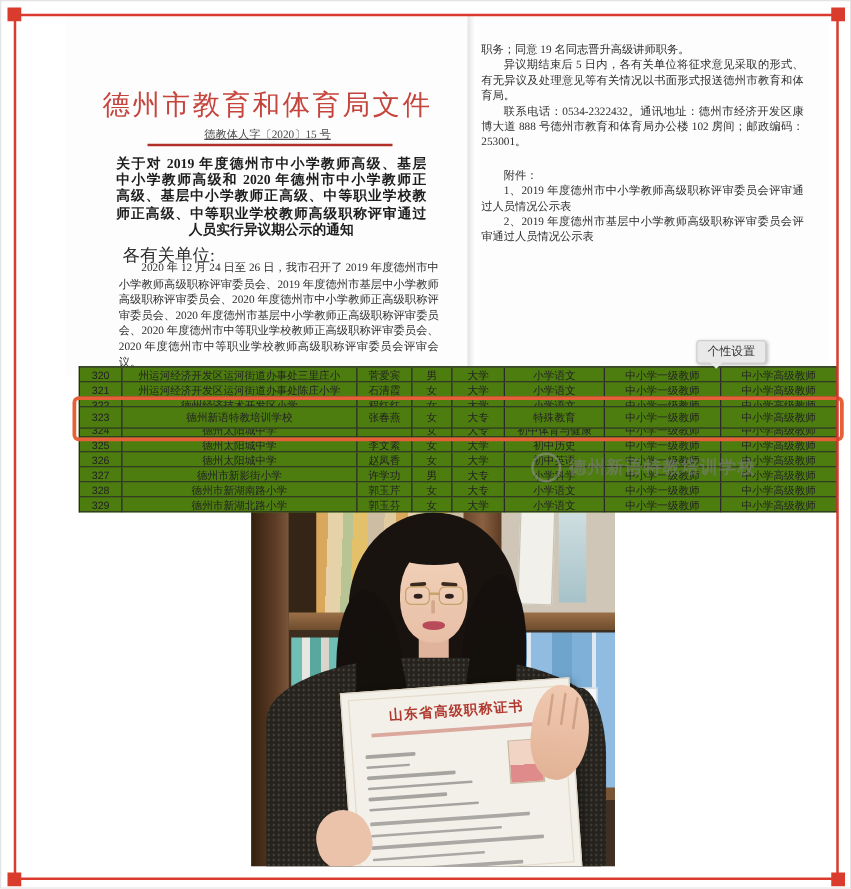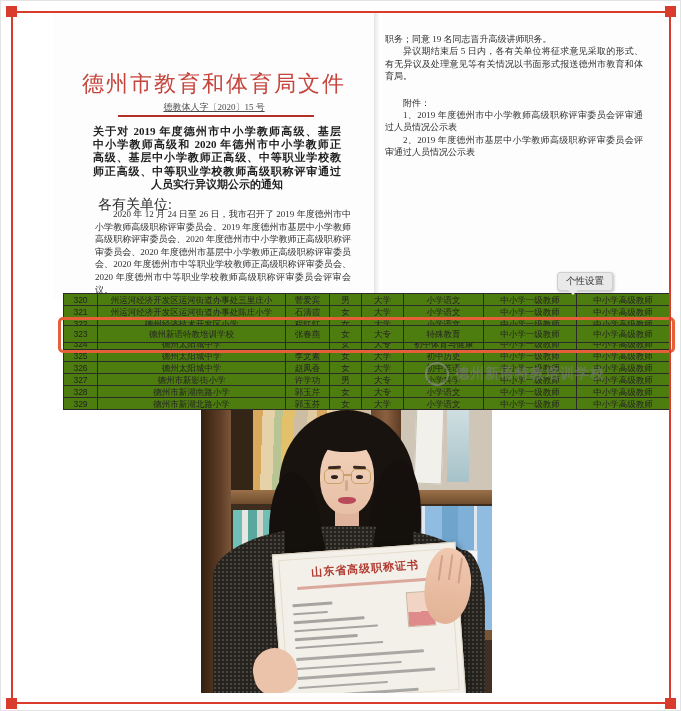--- a/index.html
+++ b/index.html
@@ -119,20 +119,21 @@
     <div class="salutation">各有关单位:</div>
     <div class="doc-body">2020 年 12 月 24 日至 26 日，我市召开了 2019 年度德州市中小学教师高级职称评审委员会、2019 年度德州市基层中小学教师高级职称评审委员会、2020 年度德州市中小学教师正高级职称评审委员会、2020 年度德州市基层中小学教师正高级职称评审委员会、2020 年度德州市中等职业学校教师正高级职称评审委员会、2020 年度德州市中等职业学校教师高级职称评审委员会评审会议。</div>
   </div>
 
   <div class="page-shadow"></div>
 
   <div class="doc-right">
     <div class="doc-right-inner" id="right-paragraphs">
         <p class="para no-indent">职务；同意 19 名同志晋升高级讲师职务。</p>
         <p class="para">异议期结束后 5 日内，各有关单位将征求意见采取的形式、有无异议及处理意见等有关情况以书面形式报送德州市教育和体育局。</p>
+        <p class="para">联系电话：0534-2322432。通讯地址：德州市经济开发区康博大道 888 号德州市教育和体育局办公楼 102 房间；邮政编码：253001。</p>
         <p class="para gap">附件：</p>
         <p class="para">1、2019 年度德州市中小学教师高级职称评审委员会评审通过人员情况公示表</p>
         <p class="para">2、2019 年度德州市基层中小学教师高级职称评审委员会评审通过人员情况公示表</p>
       </div>
   </div>
 
   <div class="tooltip">个性设置</div>
 
   <div class="pub-table" id="table-body">
       <div class="trow">

